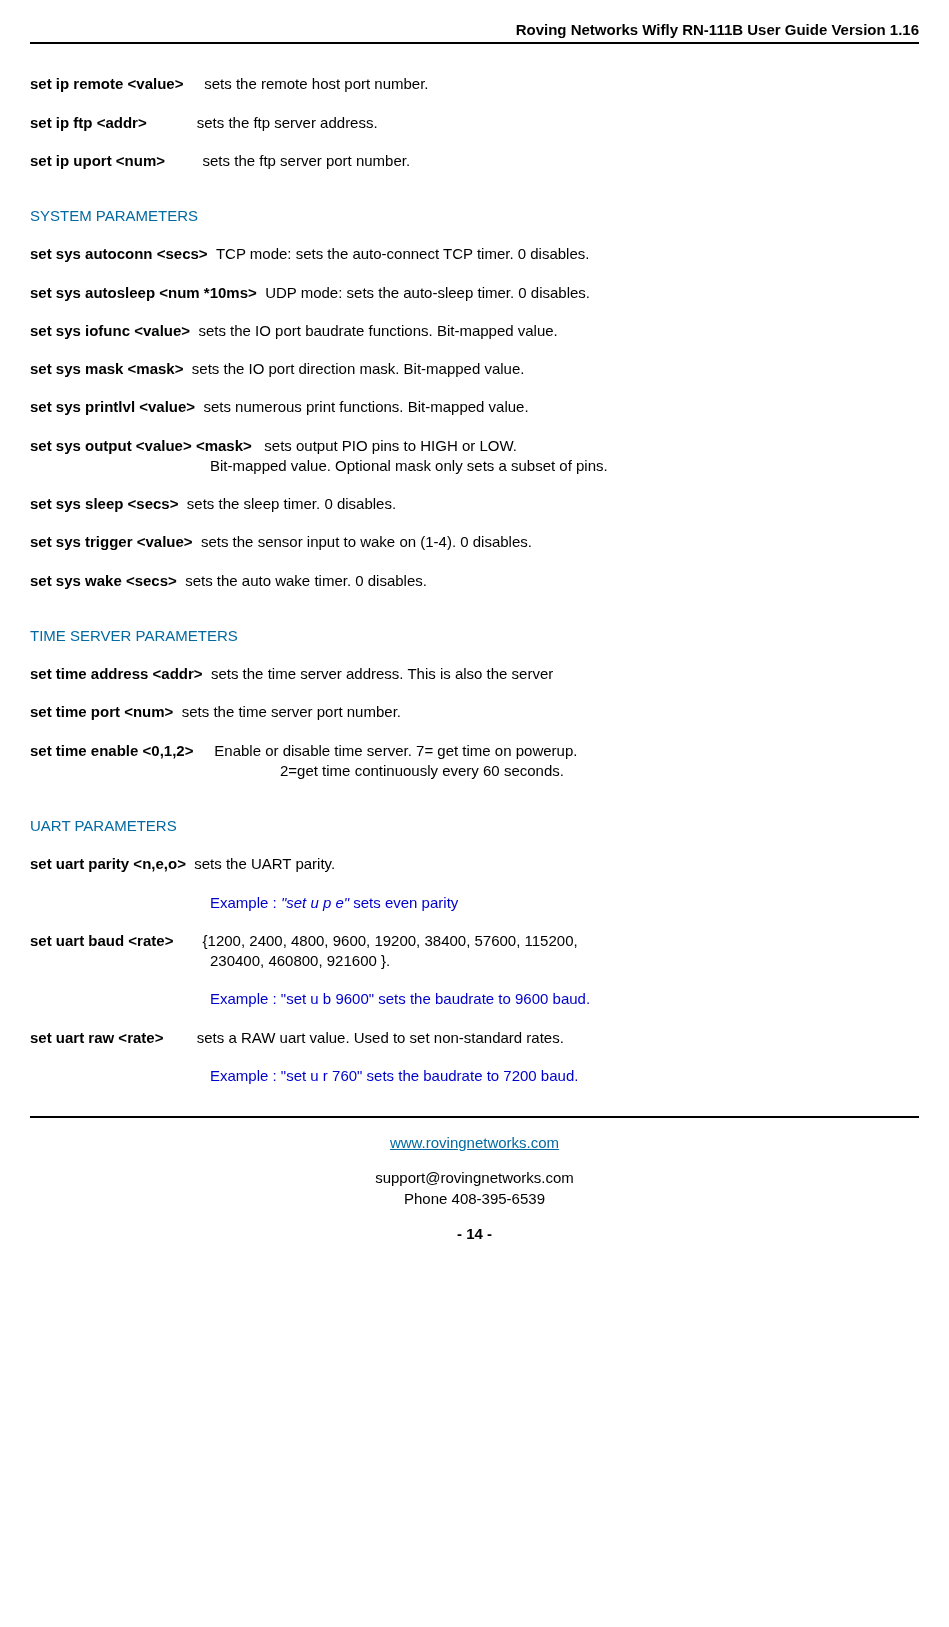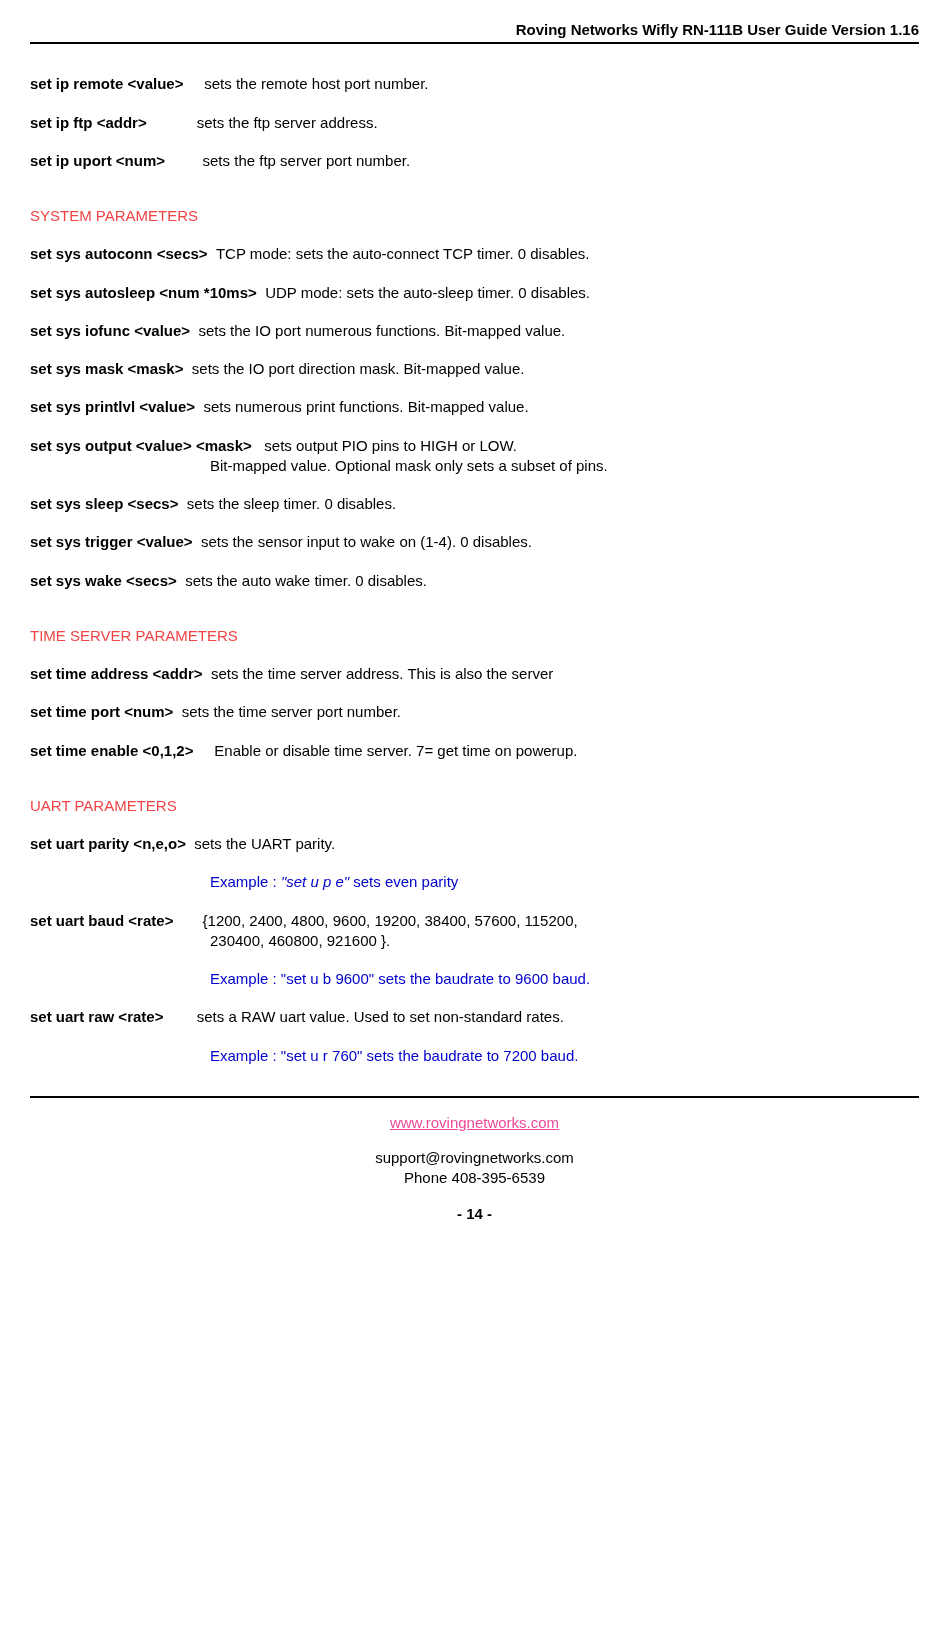--- a/index.html
+++ b/index.html
@@ -18,21 +18,21 @@
       padding-bottom: 2px;
       margin-bottom: 30px;
     }
     .entry {
       margin-bottom: 18px;
     }
     .cmd {
       font-weight: bold;
     }
     .section-title {
-      color: #ef4444;
+      color: #0369a1;
       margin-top: 35px;
       margin-bottom: 18px;
     }
     .continuation {
       padding-left: 180px;
     }
     .example {
       color: #0000cc;
       padding-left: 180px;
       margin-bottom: 18px;
@@ -40,21 +40,21 @@
     .example-quote {
       font-style: italic;
     }
     .footer-line {
       border-top: 2px solid #000;
       margin-top: 30px;
       padding-top: 15px;
       text-align: center;
     }
     .footer-link {
-      color: #ec4899;
+      color: #0369a1;
       text-decoration: underline;
       text-align: right;
     }
     .footer-text {
       text-align: center;
     }
     .page-number {
       text-align: center;
       font-weight: bold;
       margin-top: 15px;
@@ -81,21 +81,21 @@
 
 <div class="entry">
   <span class="cmd">set sys autoconn  &lt;secs&gt;</span>&nbsp;&nbsp;<span>TCP mode: sets the auto-connect TCP timer.  0 disables.</span>
 </div>
 
 <div class="entry">
   <span class="cmd">set sys autosleep  &lt;num *10ms&gt;</span>&nbsp;&nbsp;<span>UDP mode: sets the auto-sleep timer.  0 disables.</span>
 </div>
 
 <div class="entry">
-  <span class="cmd">set sys iofunc    &lt;value&gt;</span>&nbsp;&nbsp;<span>sets the IO port numerous functions. Bit-mapped value.</span>
+  <span class="cmd">set sys iofunc    &lt;value&gt;</span>&nbsp;&nbsp;<span>sets the IO port baudrate functions. Bit-mapped value.</span>
 </div>
 
 <div class="entry">
   <span class="cmd">set sys mask   &lt;mask&gt;</span>&nbsp;&nbsp;<span>sets the IO port direction mask. Bit-mapped value.</span>
 </div>
 
 <div class="entry">
   <span class="cmd">set sys printlvl  &lt;value&gt;</span>&nbsp;&nbsp;<span>sets numerous print functions.  Bit-mapped value.</span>
 </div>
 
@@ -121,20 +121,21 @@
 <div class="entry">
   <span class="cmd">set time address  &lt;addr&gt;</span>&nbsp;&nbsp;<span>sets the time server address.  This is also the server</span>
 </div>
 
 <div class="entry">
   <span class="cmd">set time port  &lt;num&gt;</span>&nbsp;&nbsp;<span>sets the time server port number.</span>
 </div>
 
 <div class="entry">
   <span class="cmd">set time enable &lt;0,1,2&gt;</span>&nbsp;&nbsp;&nbsp;&nbsp;&nbsp;<span>Enable or disable time server. 7= get time on powerup.</span>
+  <div style="padding-left:250px">2=get time continuously every 60 seconds.</div>
 </div>
 
 <div class="section-title">UART PARAMETERS</div>
 
 <div class="entry">
   <span class="cmd">set uart parity  &lt;n,e,o&gt;</span>&nbsp;&nbsp;<span>sets the UART parity.</span>
 </div>
 
 <div class="example">
   <span>Example :  </span><span class="example-quote">"set u p e"</span><span>  sets even parity</span>

